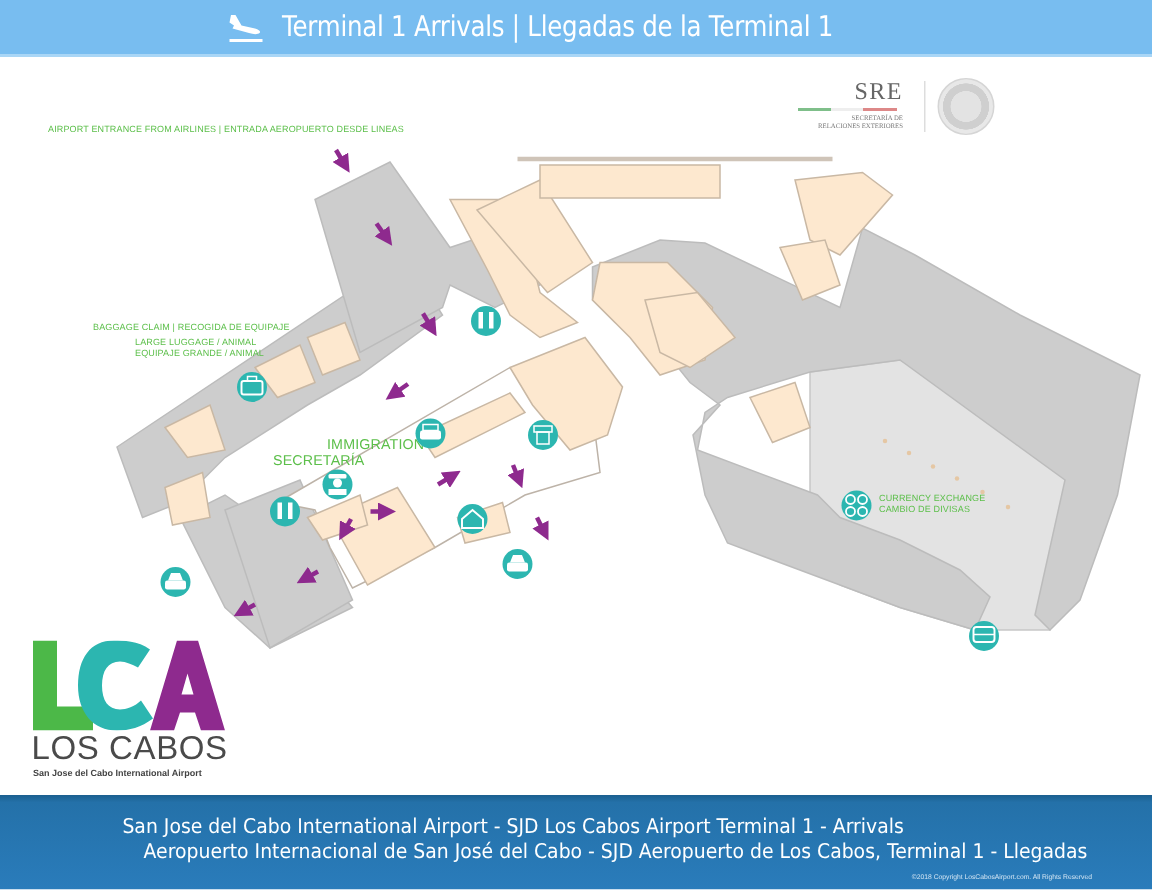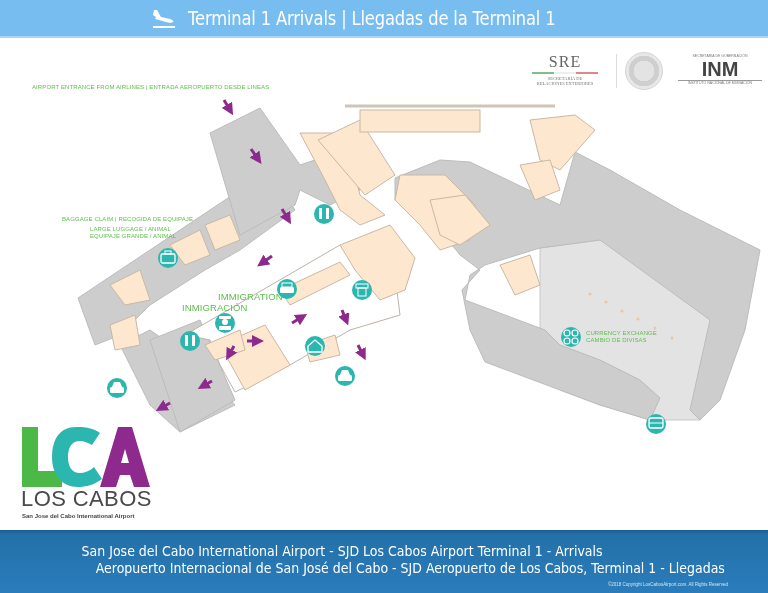--- a/index.html
+++ b/index.html
@@ -12,21 +12,21 @@
   .plane-icon { width: 28px; height: 24px; display: block; }
 
   .map { position: absolute; left: 0; top: 40px; width: 768px; height: 490px; }
   .map svg { position: absolute; left: 0; top: 0; }
 
   .lbl { position: absolute; color: #5cbf4a; font-size: 6px; white-space: nowrap; letter-spacing: 0.1px; font-family: "Liberation Sans", sans-serif; }
   .lbl.big { font-size: 9.5px; line-height: 11px; }
   .lbl.center { text-align: center; }
 
   .logos { position: absolute; left: 520px; top: 48px; width: 245px; height: 44px; }
-  .sre { position: absolute; left: 8px; top: 6px; width: 74px; text-align: center; }
+  .sre { position: absolute; left: 8px; top: 6px; width: 74px; text-align: right; }
   .sre-big { font-family: "Liberation Serif", serif; font-size: 16px; color: #666; letter-spacing: 1px; line-height: 16px; }
   .sre-line { height: 2px; margin: 2px 4px; background: linear-gradient(90deg, #7fbf8a 0 33%, #eee 33% 66%, #d88 66%); }
   .sre-small { font-family: "Liberation Serif", serif; font-size: 4.5px; color: #777; line-height: 5px; }
   .seal { position: absolute; left: 105px; top: 4px; width: 38px; height: 38px; border-radius: 50%; background: radial-gradient(circle, #e3e3e3 0 40%, #cfcfcf 41% 60%, #e8e8e8 61%); border: 1px solid #d5d5d5; }
   .seal-divider { position: absolute; left: 96px; top: 6px; width: 1px; height: 34px; background: #ddd; }
   .inm { position: absolute; left: 158px; top: 6px; width: 84px; text-align: center; }
   .inm-top { font-size: 3.5px; color: #777; line-height: 4px; }
   .inm-big { font-size: 20px; color: #444; font-weight: bold; line-height: 22px; letter-spacing: 0px; }
   .inm-bot { font-size: 3.5px; color: #777; line-height: 4px; border-top: 1px solid #999; }
 
@@ -120,21 +120,21 @@
         <line x1="212" y1="381" x2="203" y2="386"></line>
         <line x1="170" y1="403" x2="161" y2="408"></line>
       </g>
     </svg>
 
     <div class="lbl" style="left:32px; top:44px;">AIRPORT ENTRANCE FROM AIRLINES | ENTRADA AEROPUERTO DESDE LINEAS</div>
     <div class="lbl" style="left:62px; top:176px;">BAGGAGE CLAIM | RECOGIDA DE EQUIPAJE</div>
     <div class="lbl center" style="left:90px; top:186px; width:70px;">LARGE LUGGAGE / ANIMAL</div>
     <div class="lbl center" style="left:90px; top:193px; width:70px;">EQUIPAJE GRANDE / ANIMAL</div>
     <div class="lbl big" style="left:182px; top:251px;padding-left:36px;">IMMIGRATION</div>
-    <div class="lbl big" style="left:182px; top:262px;">INMIGRACIÓN</div>
+    <div class="lbl big" style="left:182px; top:262px;">SECRETARÍA</div>
     <div class="lbl" style="left:586px; top:290px;">CURRENCY EXCHANGE</div>
     <div class="lbl" style="left:586px; top:297px;">CAMBIO DE DIVISAS</div>
 
     <svg width="768" height="490" viewBox="0 40 768 490" style="pointer-events:none;">
       <g>
         <circle cx="168" cy="258" r="10" fill="#2cb6b0"></circle>
         <rect x="161" y="254" width="14" height="9" rx="1.5" fill="none" stroke="#fff" stroke-width="1.3"></rect>
         <rect x="165" y="251" width="6" height="3" fill="none" stroke="#fff" stroke-width="1"></rect>
       </g>
       <g>
@@ -194,25 +194,20 @@
 
   <div class="logos">
     <div class="sre">
       <div class="sre-big">SRE</div>
       <div class="sre-line"></div>
       <div class="sre-small">SECRETARÍA DE</div>
       <div class="sre-small">RELACIONES EXTERIORES</div>
     </div>
     <div class="seal-divider"></div>
     <div class="seal"></div>
-    <div class="inm">
-      <div class="inm-top">SECRETARÍA DE GOBERNACIÓN</div>
-      <div class="inm-big">INM</div>
-      <div class="inm-bot">INSTITUTO NACIONAL DE MIGRACIÓN</div>
-    </div>
   </div>
 
   <div class="brand">
     <svg class="brand-mark" viewBox="0 0 128 60">
       <path d="M0 0 L16 0 L16 44 L40 44 L40 60 L0 60 Z" fill="#4cb848"></path>
       <path d="M78 6 C70 0 60 0 54 0 C38 0 30 12 30 30 C30 48 40 60 56 60 C64 60 72 58 80 52 L72 40 C68 44 62 46 58 46 C50 46 46 40 46 30 C46 20 50 14 58 14 C62 14 66 16 70 18 Z" fill="#2cb6b0"></path>
       <path d="M96 0 L110 0 L128 60 L112 60 L108 48 L98 48 L94 60 L78 60 Z" fill="#8e2a8e"></path>
       <path d="M103 22 L107 36 L99 36 Z" fill="#ffffff"></path>
     </svg>
     <div class="brand-name">LOS CABOS</div>

